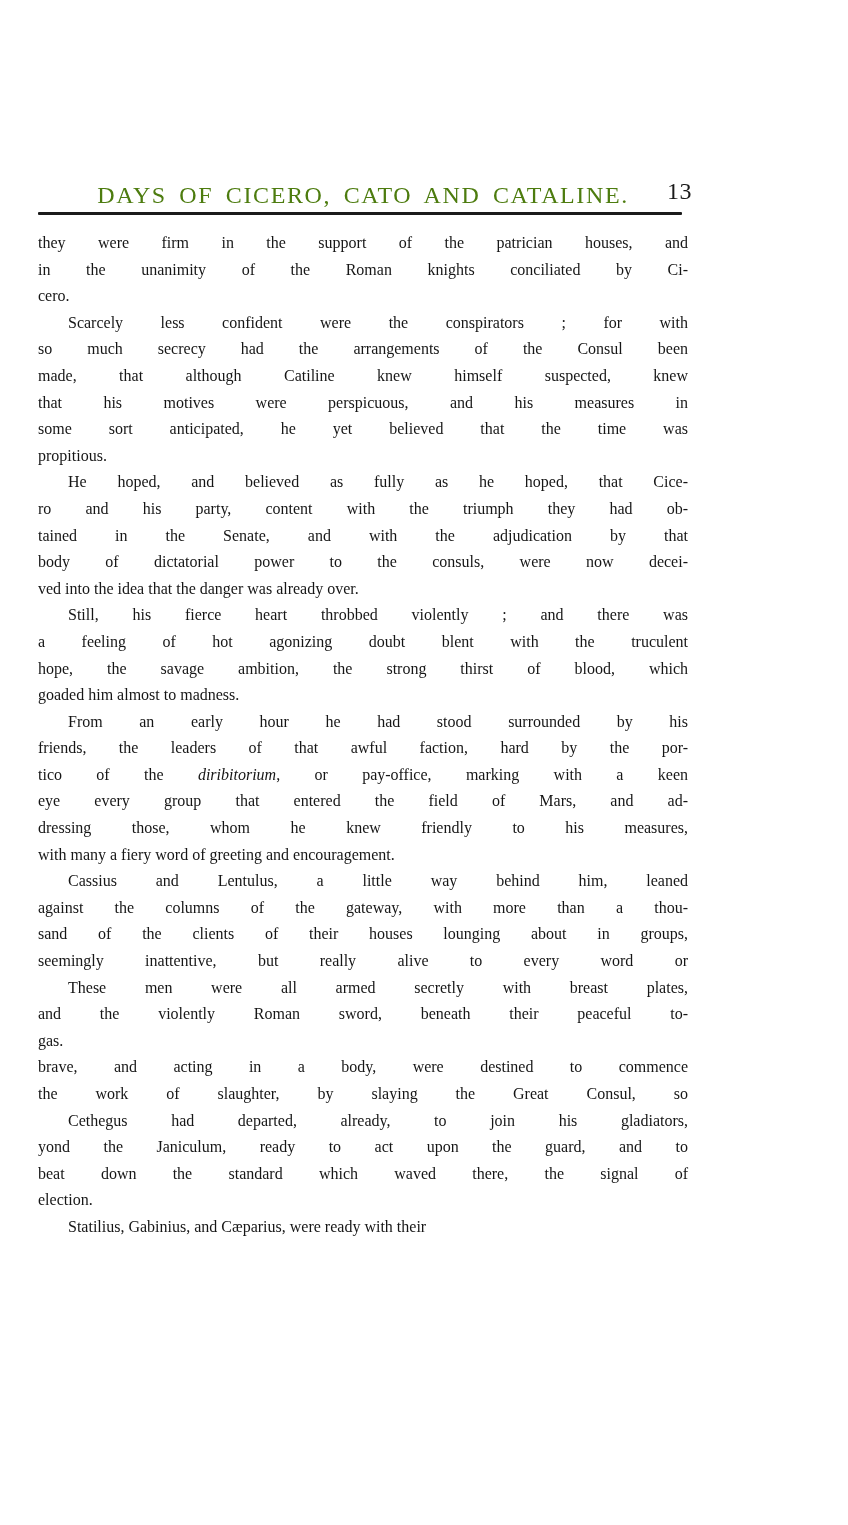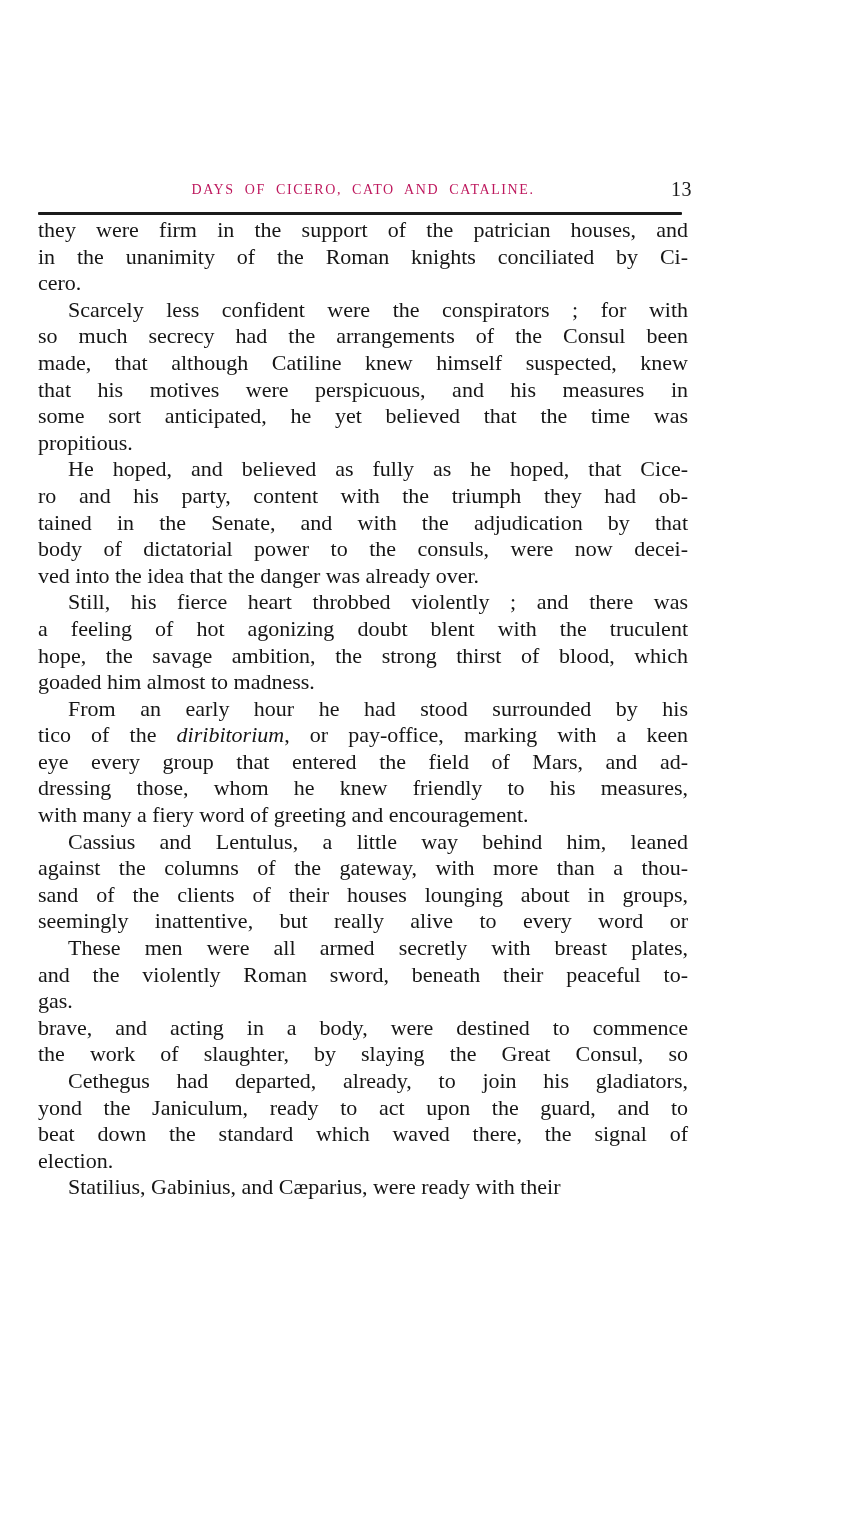--- a/index.html
+++ b/index.html
@@ -21,44 +21,44 @@
     left: 38px;
     top: 182px;
     width: 650px;
   }
   .running-header {
     position: relative;
     height: 27px;
   }
   .running-title {
     text-align: center;
-    font-size: 14px;
+    font-size: 24px;
     letter-spacing: 1.6px;
     word-spacing: 5px;
     white-space: nowrap;
-    color: #be185d;
+    color: #4d7c0f;
   }
   .page-number {
     position: absolute;
     right: -4px;
     top: -4px;
-    font-size: 20px;
+    font-size: 24px;
     letter-spacing: 0.5px;
     color: #1a1a1a;
   }
   .header-rule {
     width: 644px;
     height: 3px;
     background: #1b1b1b;
     margin-top: 3px;
     border-radius: 1px;
   }
   .page-body {
-    margin-top: 2px;
-    font-size: 22px;
+    margin-top: 15px;
+    font-size: 16px;
     line-height: 26.6px;
   }
   .line {
     text-align: justify;
     text-align-last: justify;
     white-space: normal;
   }
   .line.last {
     text-align: right;
     text-align-last: left;
@@ -93,20 +93,21 @@
         <div class="line indent">He hoped, and believed as fully as he hoped, that Cice-</div>
         <div class="line">ro and his party, content with the triumph they had ob-</div>
         <div class="line">tained in the Senate, and with the adjudication by that</div>
         <div class="line">body of dictatorial power to the consuls, were now decei-</div>
         <div class="line last">ved into the idea that the danger was already over.</div>
         <div class="line indent">Still, his fierce heart throbbed violently ; and there was</div>
         <div class="line">a feeling of hot agonizing doubt blent with the truculent</div>
         <div class="line">hope, the savage ambition, the strong thirst of blood, which</div>
         <div class="line last">goaded him almost to madness.</div>
         <div class="line indent">From an early hour he had stood surrounded by his</div>
+        <div class="line">friends, the leaders of that awful faction, hard by the por-</div>
         <div class="line">tico of the <em>diribitorium</em>, or pay-office, marking with a keen</div>
         <div class="line">eye every group that entered the field of Mars, and ad-</div>
         <div class="line">dressing those, whom he knew friendly to his measures,</div>
         <div class="line last">with many a fiery word of greeting and encouragement.</div>
         <div class="line indent">Cassius and Lentulus, a little way behind him, leaned</div>
         <div class="line">against the columns of the gateway, with more than a thou-</div>
         <div class="line">sand of the clients of their houses lounging about in groups,</div>
         <div class="line">seemingly inattentive, but really alive to every word or</div>
         <div class="line indent">These men were all armed secretly with breast plates,</div>
         <div class="line">and the violently Roman sword, beneath their peaceful to-</div>

